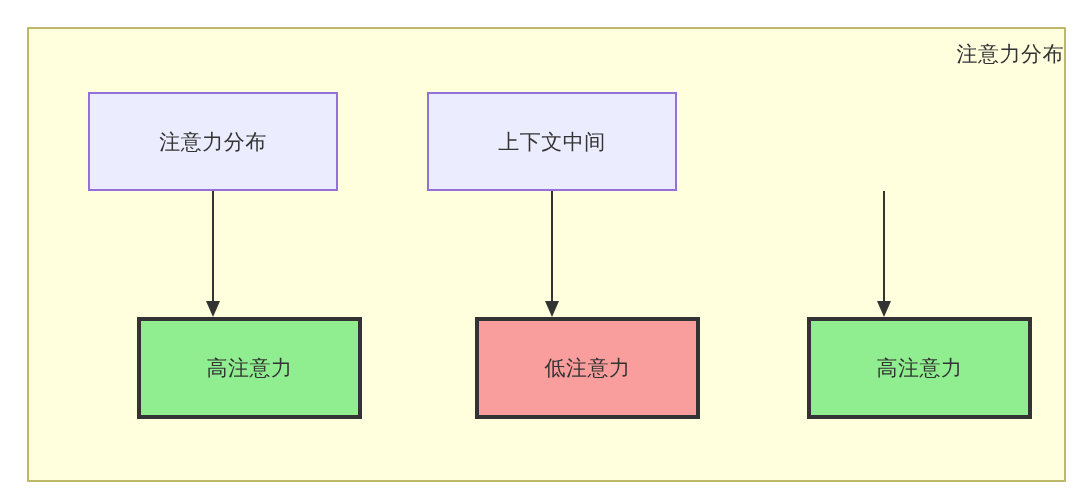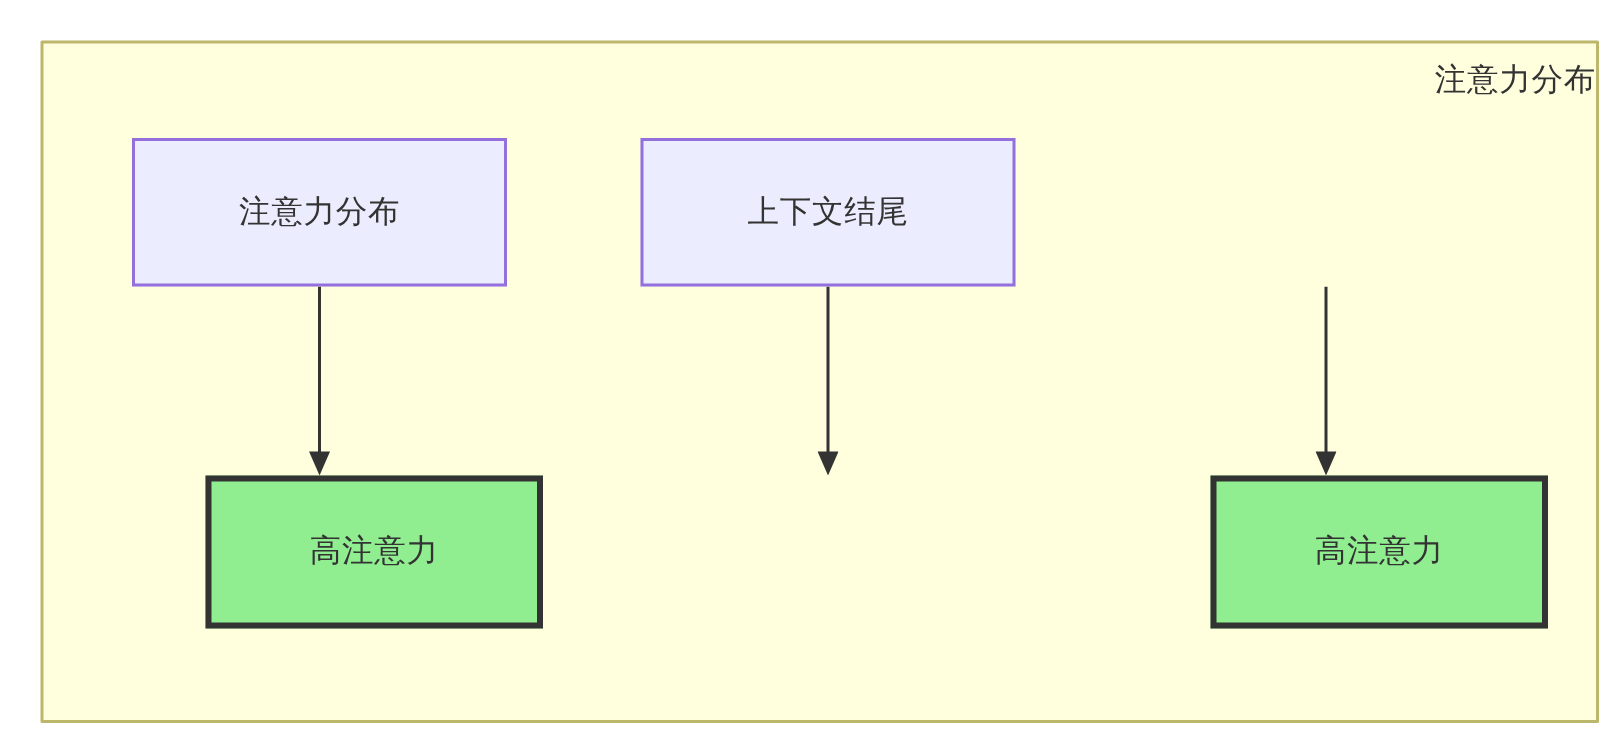--- a/index.html
+++ b/index.html
@@ -101,21 +101,21 @@
 <body>
 
 <div class="canvas">
 
   <div class="cluster">
     <div class="cluster-title">注意力分布</div>
   </div>
 
   <div class="node ctx ctx-start">注意力分布</div>
 
-  <div class="node ctx ctx-middle">上下文结尾</div>
+  <div class="node ctx ctx-middle">上下文中间</div>
 
 
   <div class="edge edge-start">
     <svg width="14" height="126" viewBox="0 0 14 126" xmlns="http://www.w3.org/2000/svg">
       <line x1="7" y1="0" x2="7" y2="116" stroke="#333333" stroke-width="2"></line>
       <polygon points="7,126 0,110 14,110" fill="#333333"></polygon>
     </svg>
   </div>
 
   <div class="edge edge-middle">
@@ -127,16 +127,17 @@
 
   <div class="edge edge-end">
     <svg width="14" height="126" viewBox="0 0 14 126" xmlns="http://www.w3.org/2000/svg">
       <line x1="7" y1="0" x2="7" y2="116" stroke="#333333" stroke-width="2"></line>
       <polygon points="7,126 0,110 14,110" fill="#333333"></polygon>
     </svg>
   </div>
 
   <div class="node attn attn-high-start">高注意力</div>
 
+  <div class="node attn attn-low-middle">低注意力</div>
 
   <div class="node attn attn-high-end">高注意力</div>
 
 </div>
 
 </body></html>

